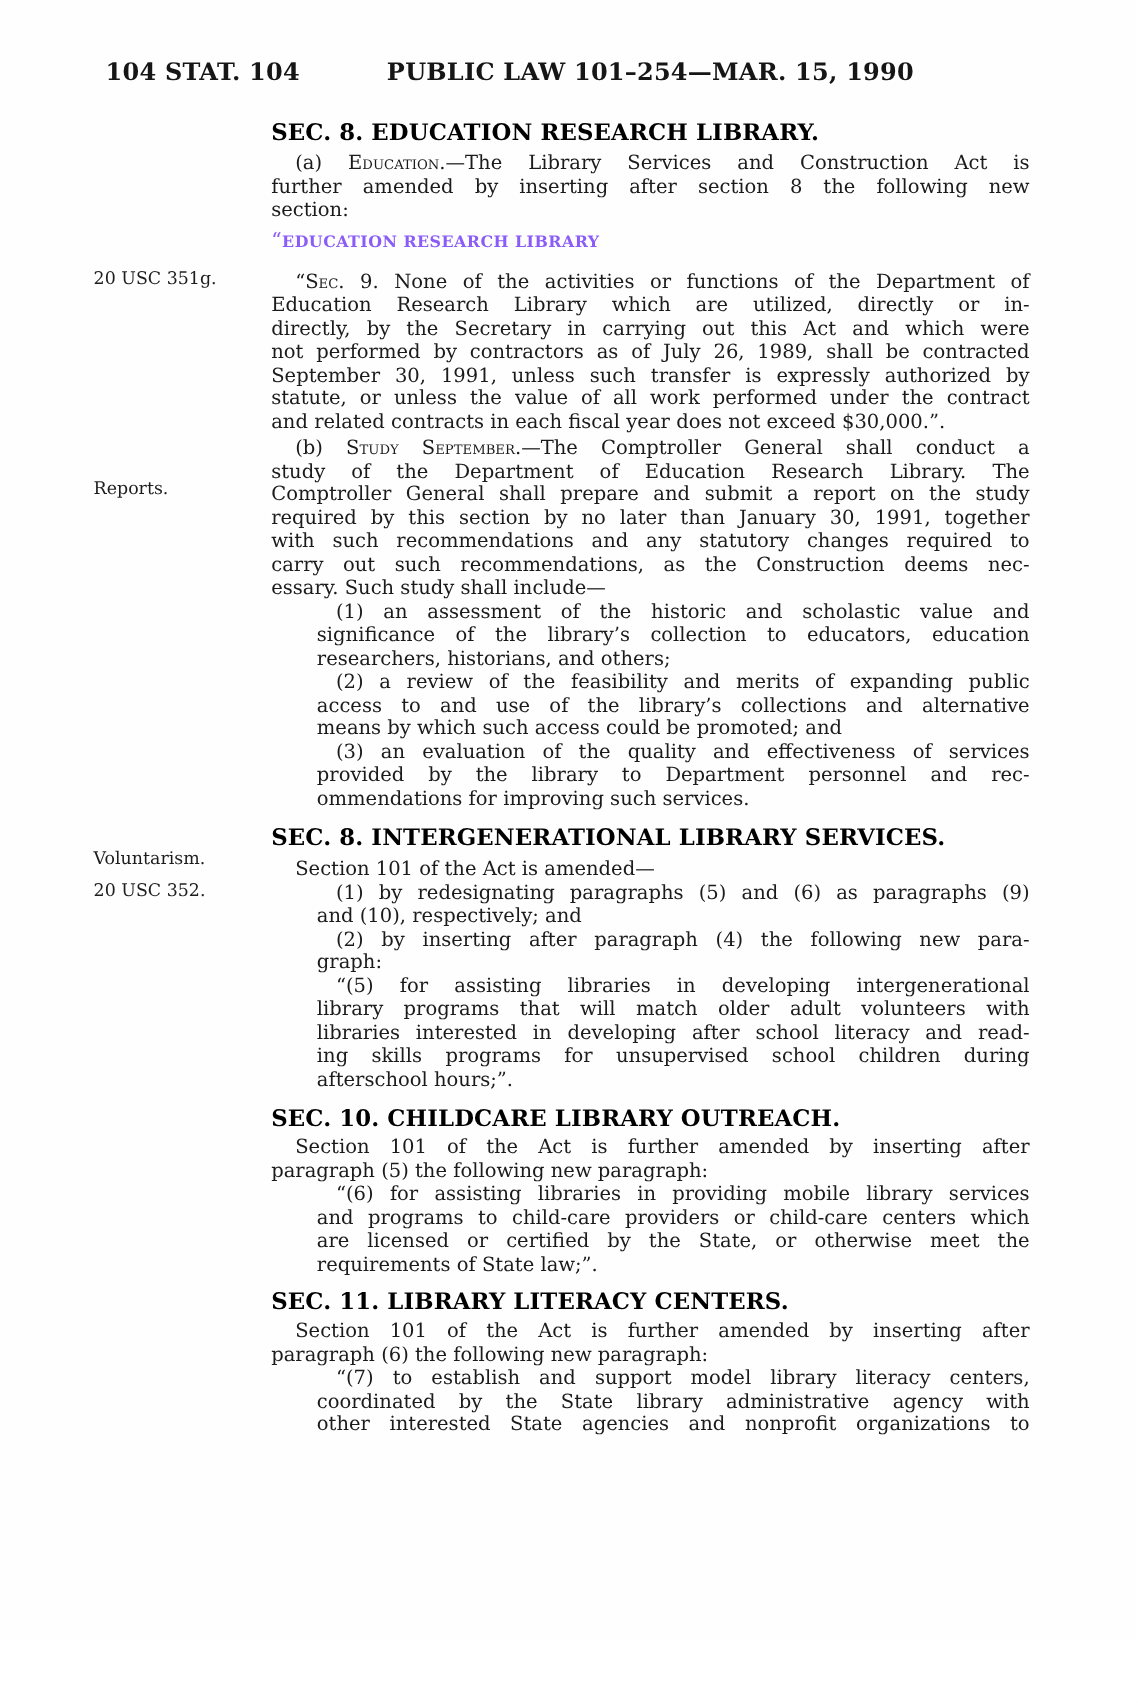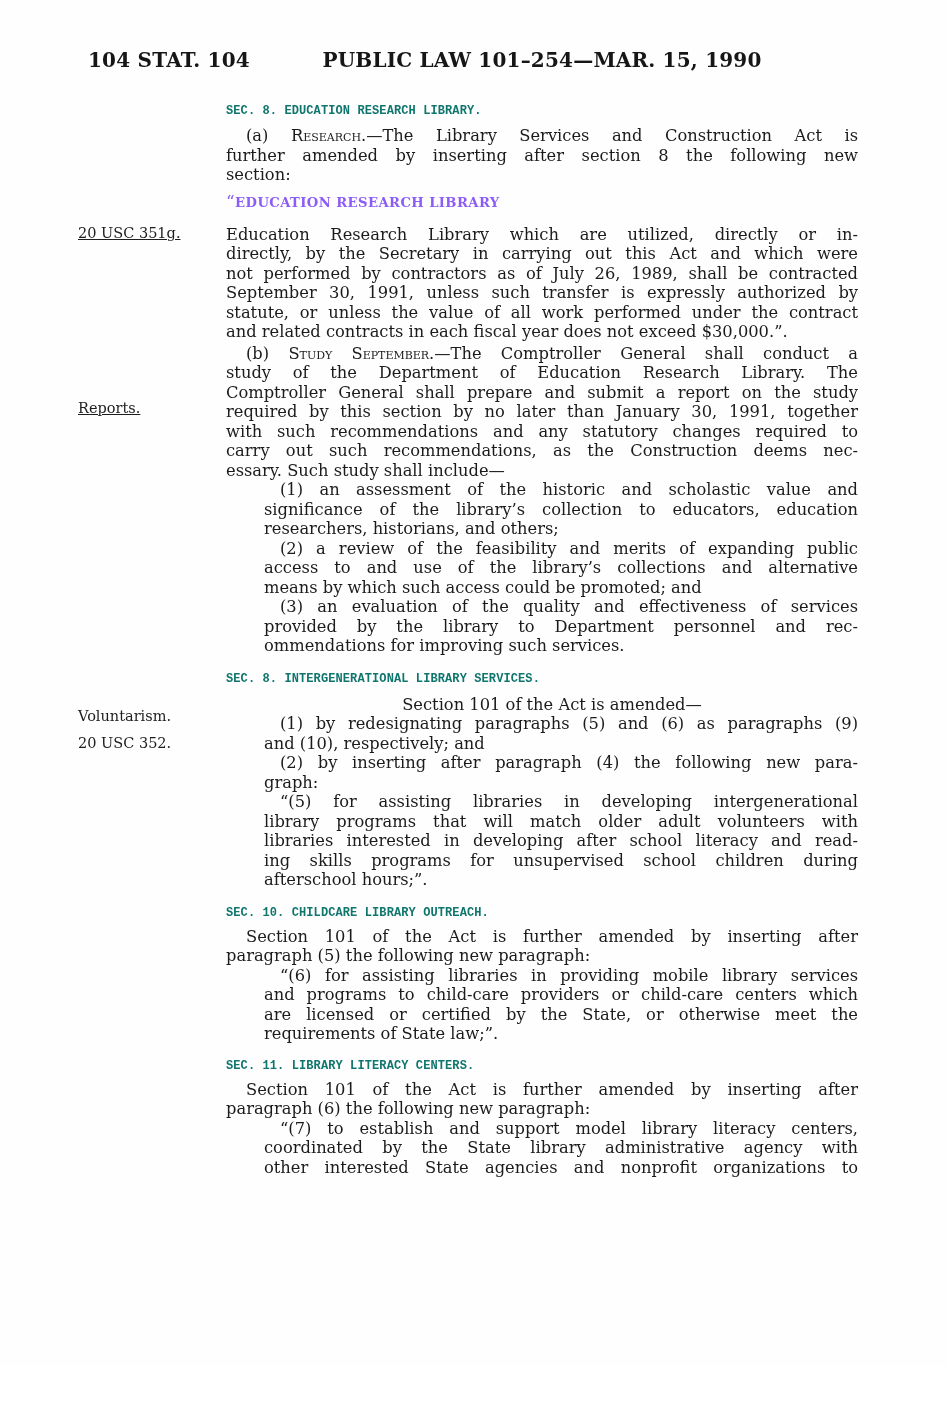--- a/index.html
+++ b/index.html
@@ -33,60 +33,61 @@
     white-space: nowrap;
   }
   
   #statute-body {
     position: absolute; left: 226px; top: 103px; width: 632px;
     font-size: 16.3px; line-height: 19.5px;
   }
   .blk { margin: 0; }
   .ln { text-align: left; }
   .ln.just { text-align: justify; text-align-last: justify; }
-  .para > .ln.first { text-indent: 20px; text-align: center; }
+  .para > .ln.first { text-indent: 20px; }
   .sub { margin-left: 38px; }
   .sub > .ln.first { text-indent: 16px; }
   .sec_heading {
-    font-weight: bold; font-size: 12px; line-height: 16px;
-    color: #0f766e; letter-spacing: 0.1px; font-family: Liberation Mono, monospace;
+    font-weight: bold; font-size: 19px; line-height: 16px;
+    color: #000000; letter-spacing: 0.1px;
   }
   .center_heading {
     text-align: center; font-weight: bold;
     font-size: 13.2px; line-height: 16px; color: #8b5cf6;
     letter-spacing: 0.4px;
   }
   .sc { font-variant: small-caps; }
   .bq { font-size: 17px; font-weight: normal; }
 </style>
 </head>
 <body>
 
 <div id="page">
   <div id="stat-number">104 STAT. 104</div>
   <div id="law-header">PUBLIC LAW 101–254—MAR. 15, 1990</div>
   <div id="margin-notes">
-      <div class="margin-note" style="top: 224px; text-decoration: underline;">20 USC 351g.</div>
-      <div class="margin-note" style="top: 399px; text-decoration: underline;">Reports.</div>
+      <div class="margin-note" style="top: 224px;">20 USC 351g.</div>
+      <div class="margin-note" style="top: 399px;">Reports.</div>
       <div class="margin-note" style="top: 707px;">Voluntarism.</div>
       <div class="margin-note" style="top: 734px;">20 USC 352.</div>
     </div>
   <div id="statute-body">
       <div class="blk sec_heading">
         <div class="ln first"><span>SEC. 8. EDUCATION RESEARCH LIBRARY.</span></div>
       </div>
       <div class="blk para" style="margin-top: 7px;">
-        <div class="ln just first"><span>(a) </span><span class="sc">Research.</span><span>—The Library Services and Construction Act is</span></div>
+        <div class="ln just first"><span>(a) </span><span class="sc">Education.</span><span>—The Library Services and Construction Act is</span></div>
         <div class="ln just"><span>further amended by inserting after section 8 the following new</span></div>
         <div class="ln"><span>section:</span></div>
       </div>
       <div class="blk center_heading" style="margin-top: 8px;">
         <div class="ln first"><span class="bq">“</span><span>EDUCATION RESEARCH LIBRARY</span></div>
       </div>
       <div class="blk para" style="margin-top: 14px;">
+        <div class="ln just first"><span>“</span><span class="sc">Sec.</span><span> 9. None of the activities or functions of the Department of</span></div>
         <div class="ln just"><span>Education Research Library which are utilized, directly or in-</span></div>
         <div class="ln just"><span>directly, by the Secretary in carrying out this Act and which were</span></div>
         <div class="ln just"><span>not performed by contractors as of July 26, 1989, shall be contracted</span></div>
         <div class="ln just"><span>September 30, 1991, unless such transfer is expressly authorized by</span></div>
         <div class="ln just"><span>statute, or unless the value of all work performed under the contract</span></div>
         <div class="ln"><span>and related contracts in each fiscal year does not exceed $30,000.”.</span></div>
       </div>
       <div class="blk para" style="margin-top: 2px;">
         <div class="ln just first"><span>(b) </span><span class="sc">Study September.</span><span>—The Comptroller General shall conduct a</span></div>
         <div class="ln just"><span>study of the Department of Education Research Library. The</span></div>

